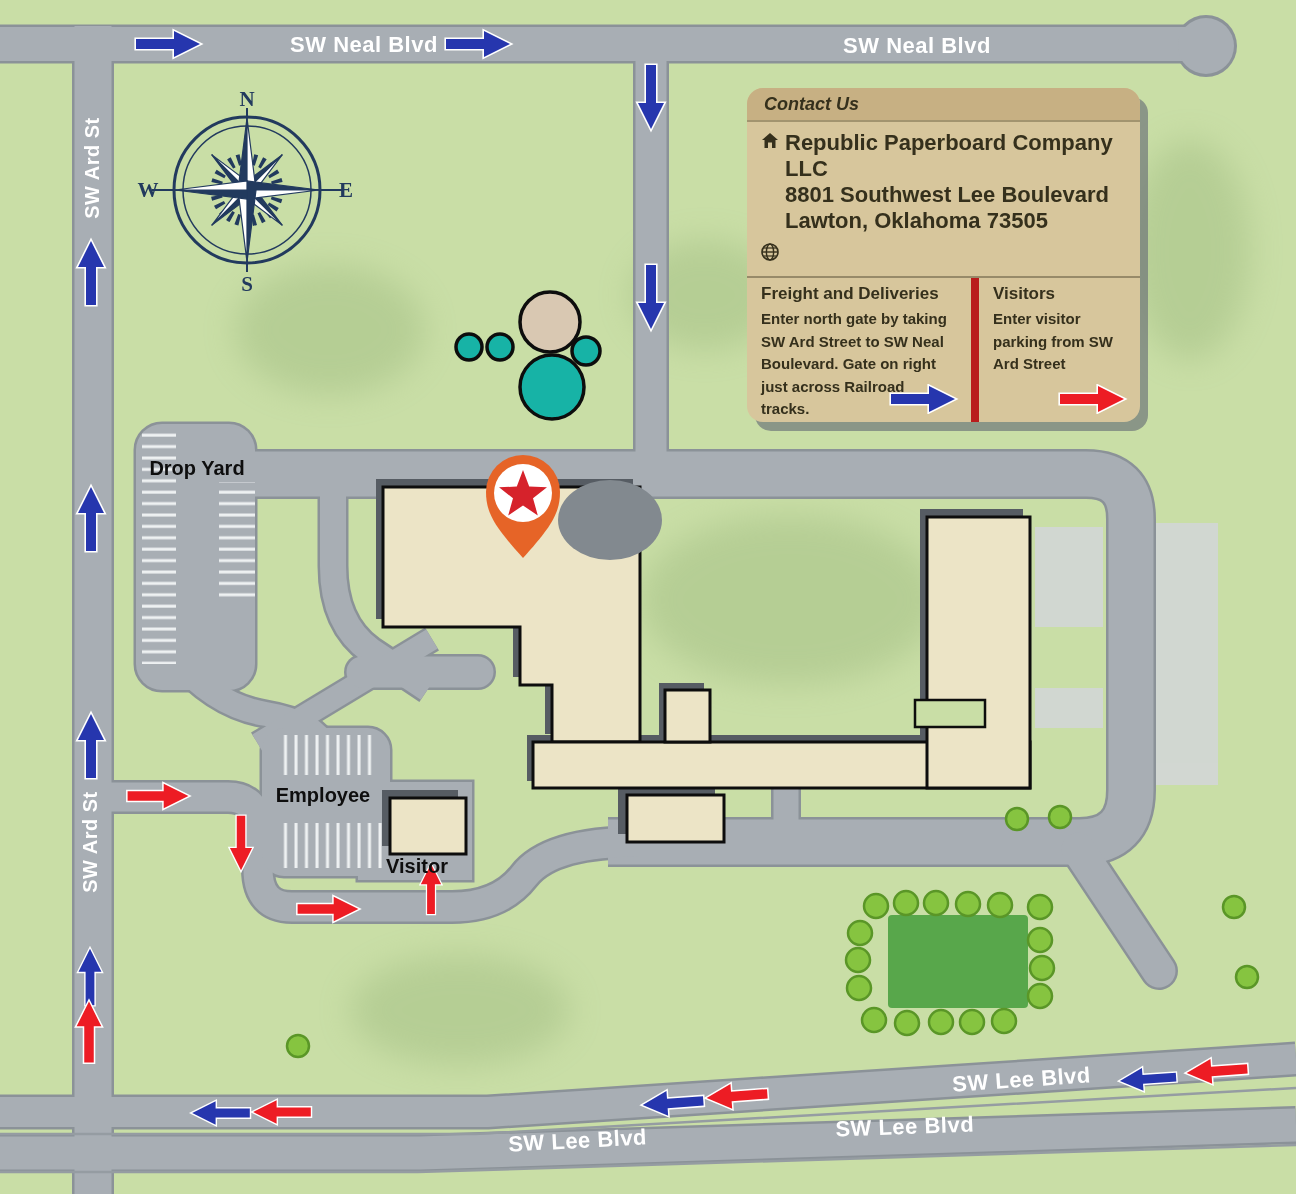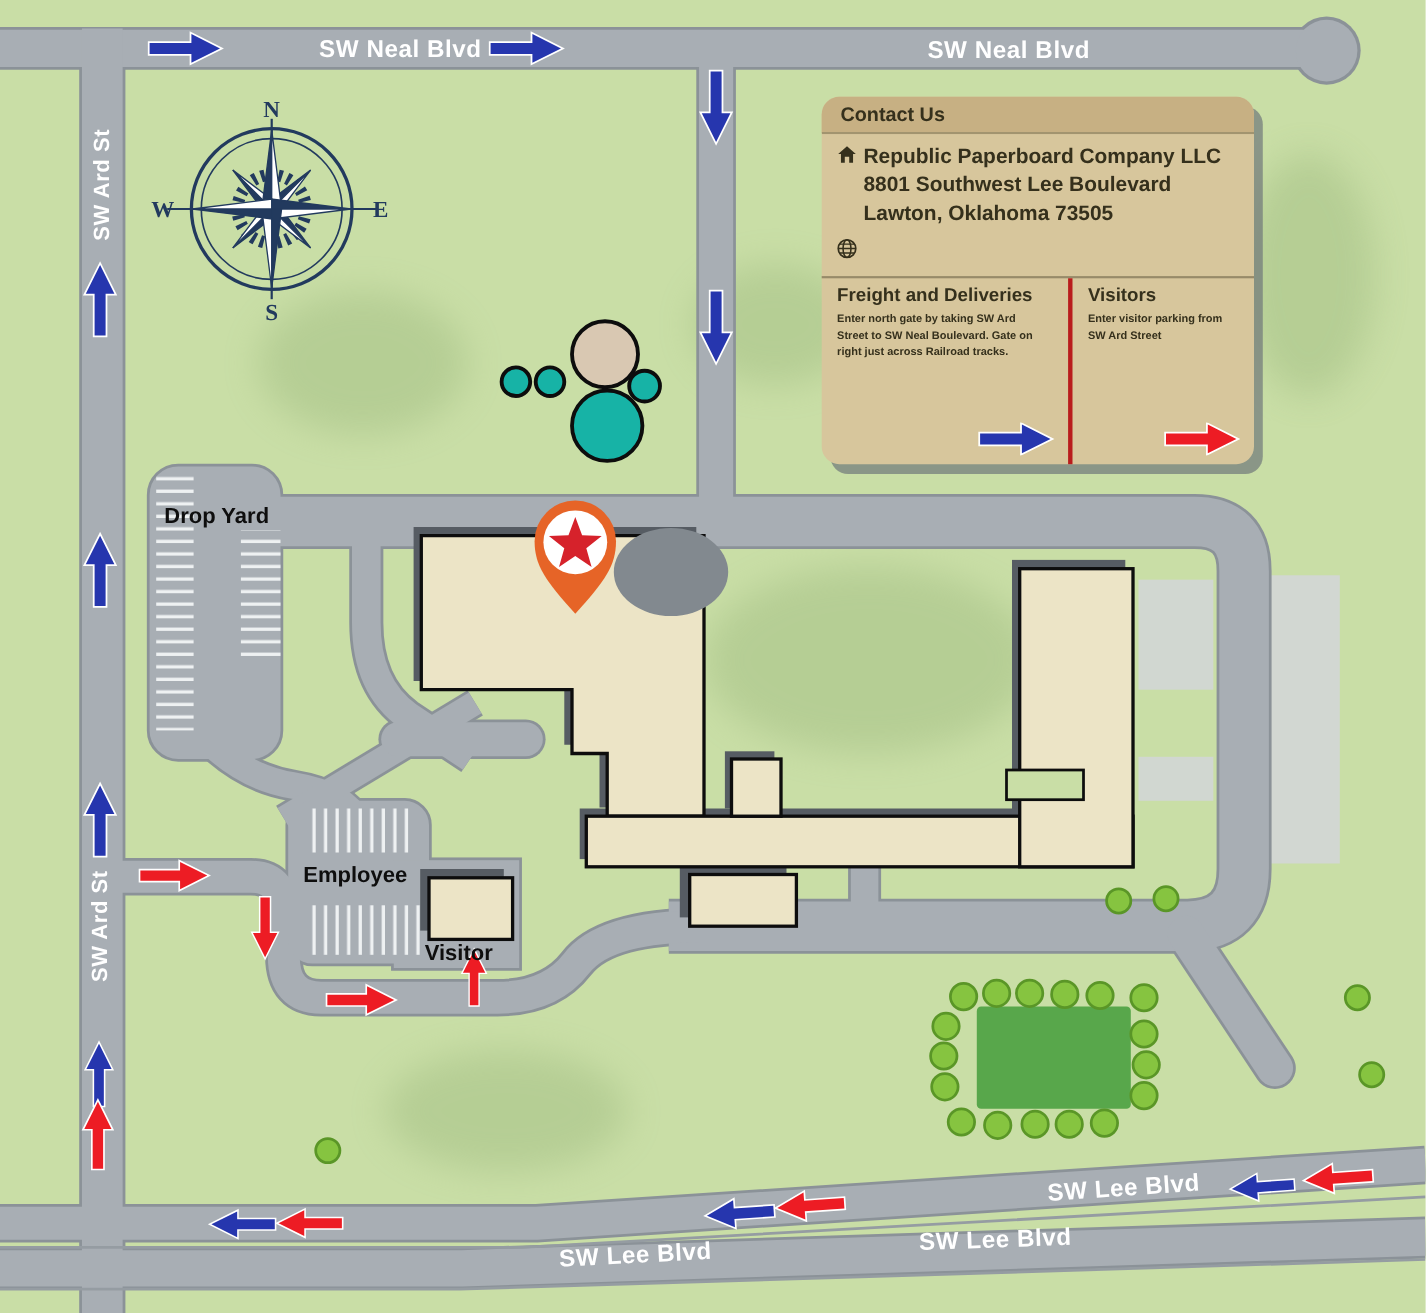--- a/index.html
+++ b/index.html
@@ -20,31 +20,31 @@
   .compass-letter{fill:#223a5e;font-family:"Liberation Serif",serif;font-size:21px;font-weight:600;}
 
   .arrow-blue{fill:#2636ae;stroke:#ffffff;stroke-width:3.2;paint-order:stroke;}
   .arrow-red{fill:#ed1c24;stroke:#ffffff;stroke-width:3.2;paint-order:stroke;}
 
   
   .contact-card{position:absolute;left:747px;top:88px;width:393px;height:334px;
     background:#d7c69c;border-radius:16px;box-shadow:8px 9px 0 rgba(105,111,118,.65);
     color:#35301c;display:flex;flex-direction:column;box-sizing:border-box;}
   .card-header{background:#c7b083;border-radius:16px 16px 0 0;padding:6px 17px 5px;
-    font-size:18px;font-weight:bold;border-bottom:2px solid #a2946f;}
+    font-size:18px;font-weight:bold;border-bottom:2px solid #a2946f;font-style:italic;}
   .card-body{padding:8px 14px 4px;flex:0 0 auto;}
   .info-row{display:flex;align-items:flex-start;margin-bottom:7px;}
   .info-row .icon{width:24px;flex:0 0 24px;margin-top:2px;color:#35301c;}
-  .info-row .txt{font-size:19px;font-weight:600;line-height:26px;}
+  .info-row .txt{font-size:22px;font-weight:600;line-height:26px;}
   .card-sections{border-top:2px solid #978a69;flex:1;display:flex;min-height:0;}
   .section{position:relative;padding:6px 24px 8px 14px;box-sizing:border-box;}
   .section.freight{flex:0 0 57%;}
-  .section.visitors{flex:1;border-left:4px solid #b91c1c;}
+  .section.visitors{flex:1;border-left:8px solid #b91c1c;}
   .section-title{font-size:17px;font-weight:bold;margin-bottom:4px;}
-  .section-body{font-size:10px;font-weight:600;line-height:1.5;}
+  .section-body{font-size:15px;font-weight:600;line-height:1.5;}
   .section-arrow{position:absolute;right:10px;bottom:8px;}
 </style>
 </head>
 <body>
 
 <div class="map-wrap">
 
 <svg class="base" width="1296" height="1194" viewBox="0 0 1296 1194">
   <defs>
     <path id="arrow" d="M -32 -5 H 6 V -13 L 32 0 L 6 13 V 5 H -32 Z"></path>

